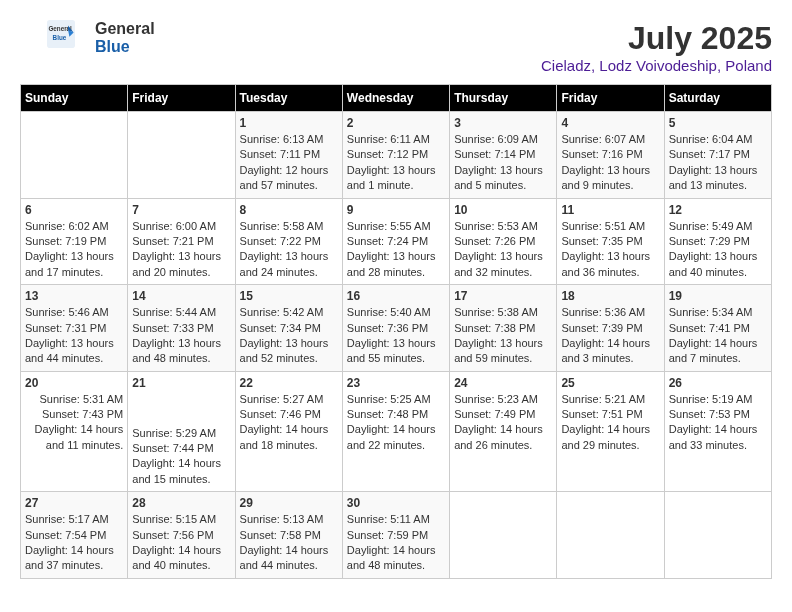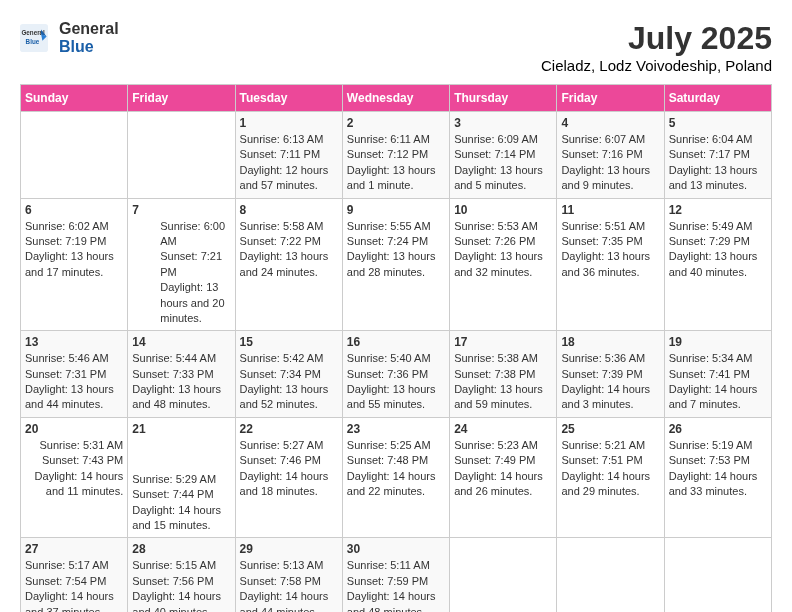--- a/index.html
+++ b/index.html
@@ -11,46 +11,47 @@
       padding: 20px;
     }
     .header-area {
       display: flex;
       justify-content: space-between;
       align-items: flex-start;
       margin-bottom: 10px;
     }
     .logo {
       display: flex;
-      align-items: center;
-      gap: 11px;
+      align-items: flex-start;
+      gap: 20px;
+      margin-left: 27px;
     }
     .logo-icon {
       width: 28px;
       height: 28px;
     }
     .title-area {
       text-align: right;
     }
     .month-title {
       font-size: 32px;
       font-weight: bold;
       color: #333;
     }
     .location-title {
       font-size: 15px;
-      color: #000000;
+      color: #4c1d95;
     }
     table {
       width: 100%;
       border-collapse: collapse;
       table-layout: fixed;
     }
     thead tr th {
-      background-color: #ec4899;
+      background-color: #000000;
       color: #fff;
       font-size: 12px;
       font-weight: bold;
       padding: 6px 4px;
       text-align: left;
       border: 1px solid #ccc;
     }
     tbody tr td {
       border: 1px solid #ccc;
       vertical-align: top;
@@ -150,21 +151,21 @@
       </tr>
       <tr>
         <td>
           <span class="day-number">6</span>
           <div class="day-info" style="white-space: pre-line;">Sunrise: 6:02 AM
 Sunset: 7:19 PM
 Daylight: 13 hours and 17 minutes.</div>
         </td>
         <td>
           <span class="day-number">7</span>
-          <div class="day-info" style="white-space: pre-line; margin-left: 28px;">Sunrise: 6:00 AM
+          <div class="day-info" style="white-space: pre-line;">Sunrise: 6:00 AM
 Sunset: 7:21 PM
 Daylight: 13 hours and 20 minutes.</div>
         </td>
         <td>
           <span class="day-number">8</span>
           <div class="day-info" style="white-space: pre-line;">Sunrise: 5:58 AM
 Sunset: 7:22 PM
 Daylight: 13 hours and 24 minutes.</div>
         </td>
         <td>

